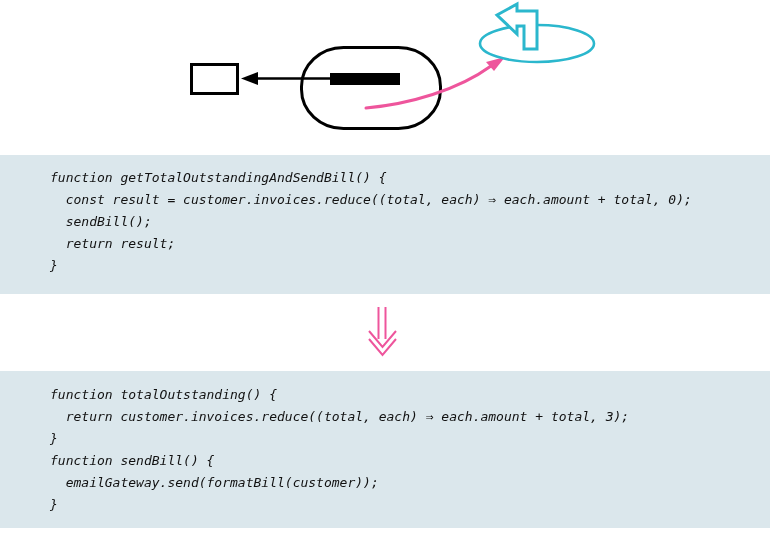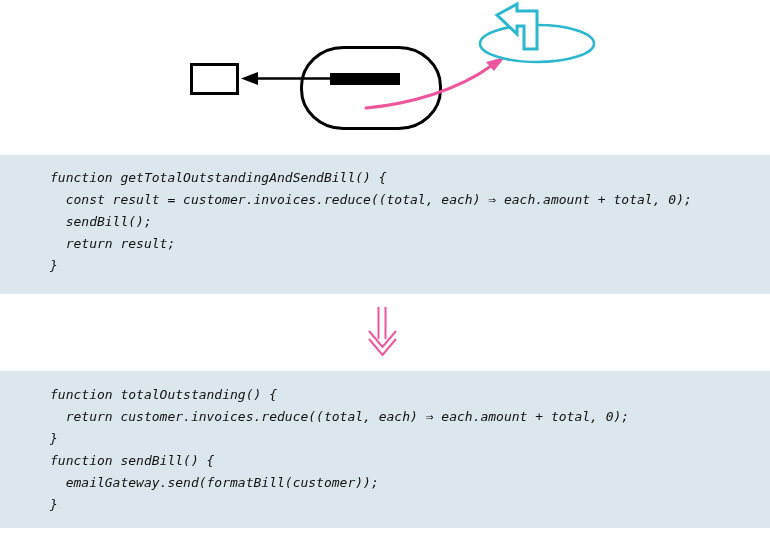--- a/index.html
+++ b/index.html
@@ -72,18 +72,18 @@
   <g fill="none" stroke-width="2" stroke="#ee559c">
     <line x1="18.5" y1="4" x2="18.5" y2="36"></line>
     <line x1="25.5" y1="4" x2="25.5" y2="36"></line>
     <polyline points="9,28 22.5,44 36,28"></polyline>
     <polyline points="9,36 22.5,52 36,36"></polyline>
   </g>
 </svg>
 
 <div class="code-panel after">
   <pre class="code">function totalOutstanding() {
-  return customer.invoices.reduce((total, each) ⇒ each.amount + total, 0);
+  return customer.invoices.reduce((total, each) ⇒ each.amount + total, 3);
 }
 function sendBill() {
   emailGateway.send(formatBill(customer));
 }</pre>
 </div>
 
 </body></html>

